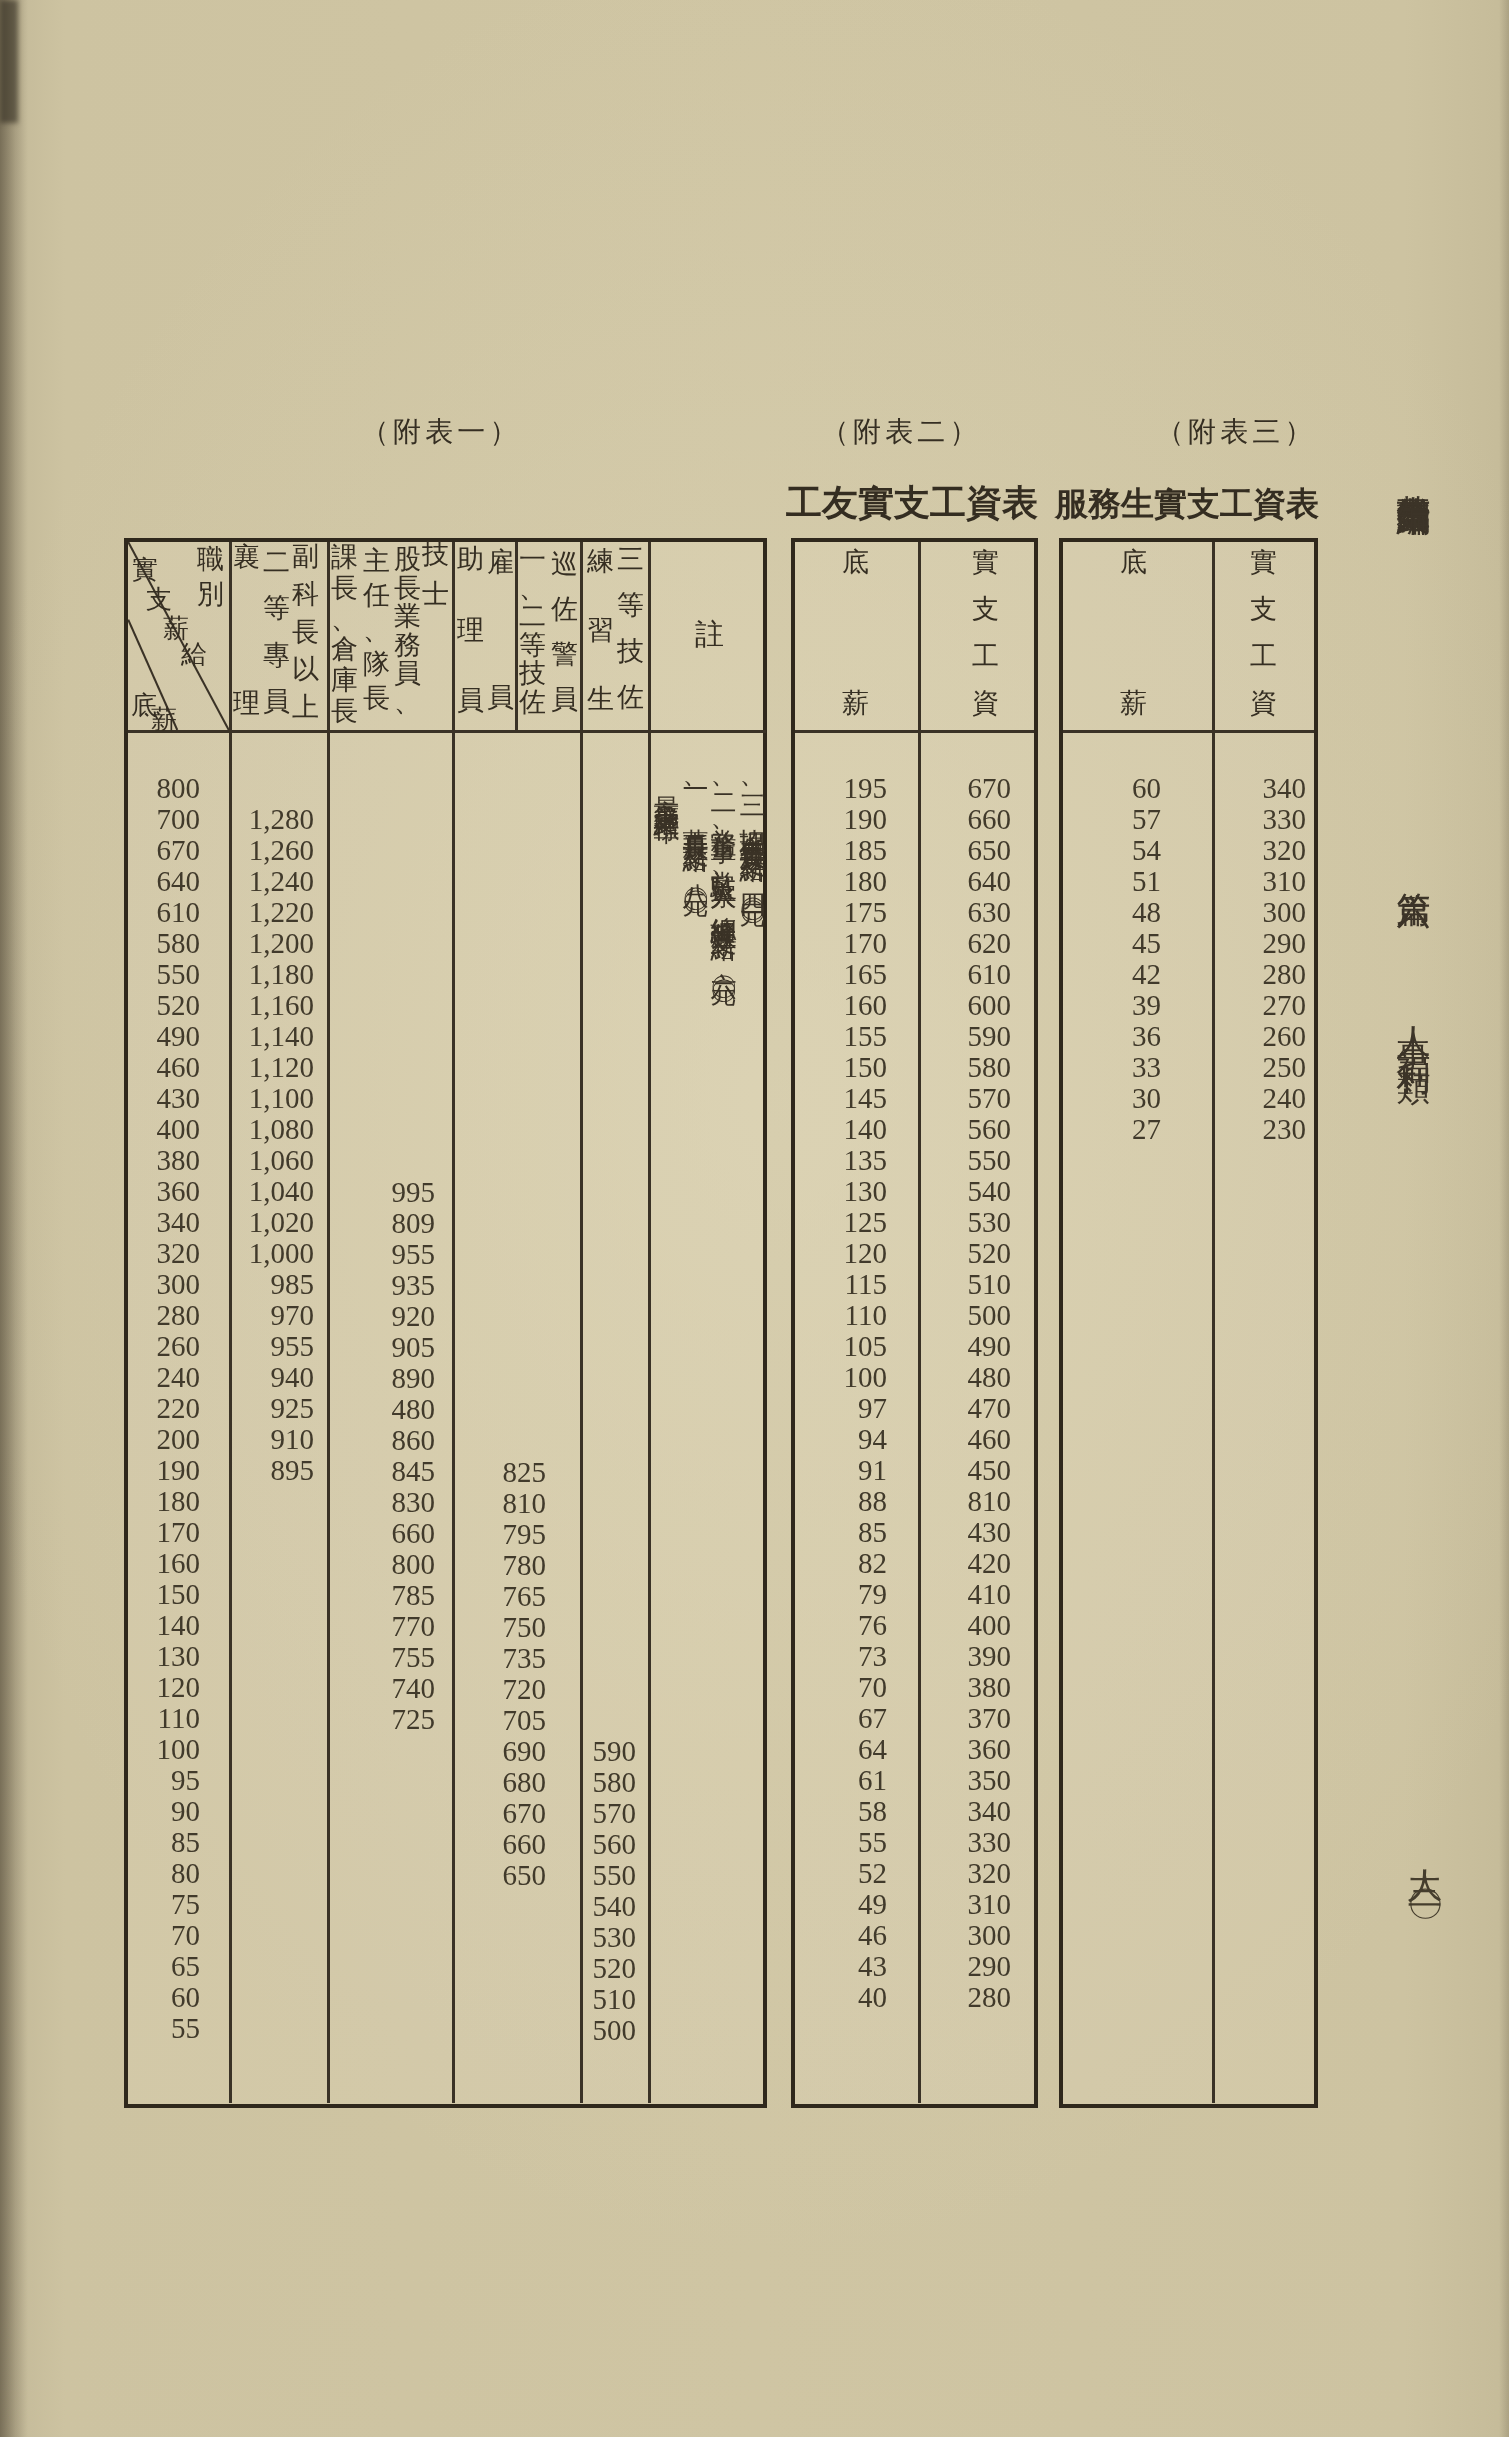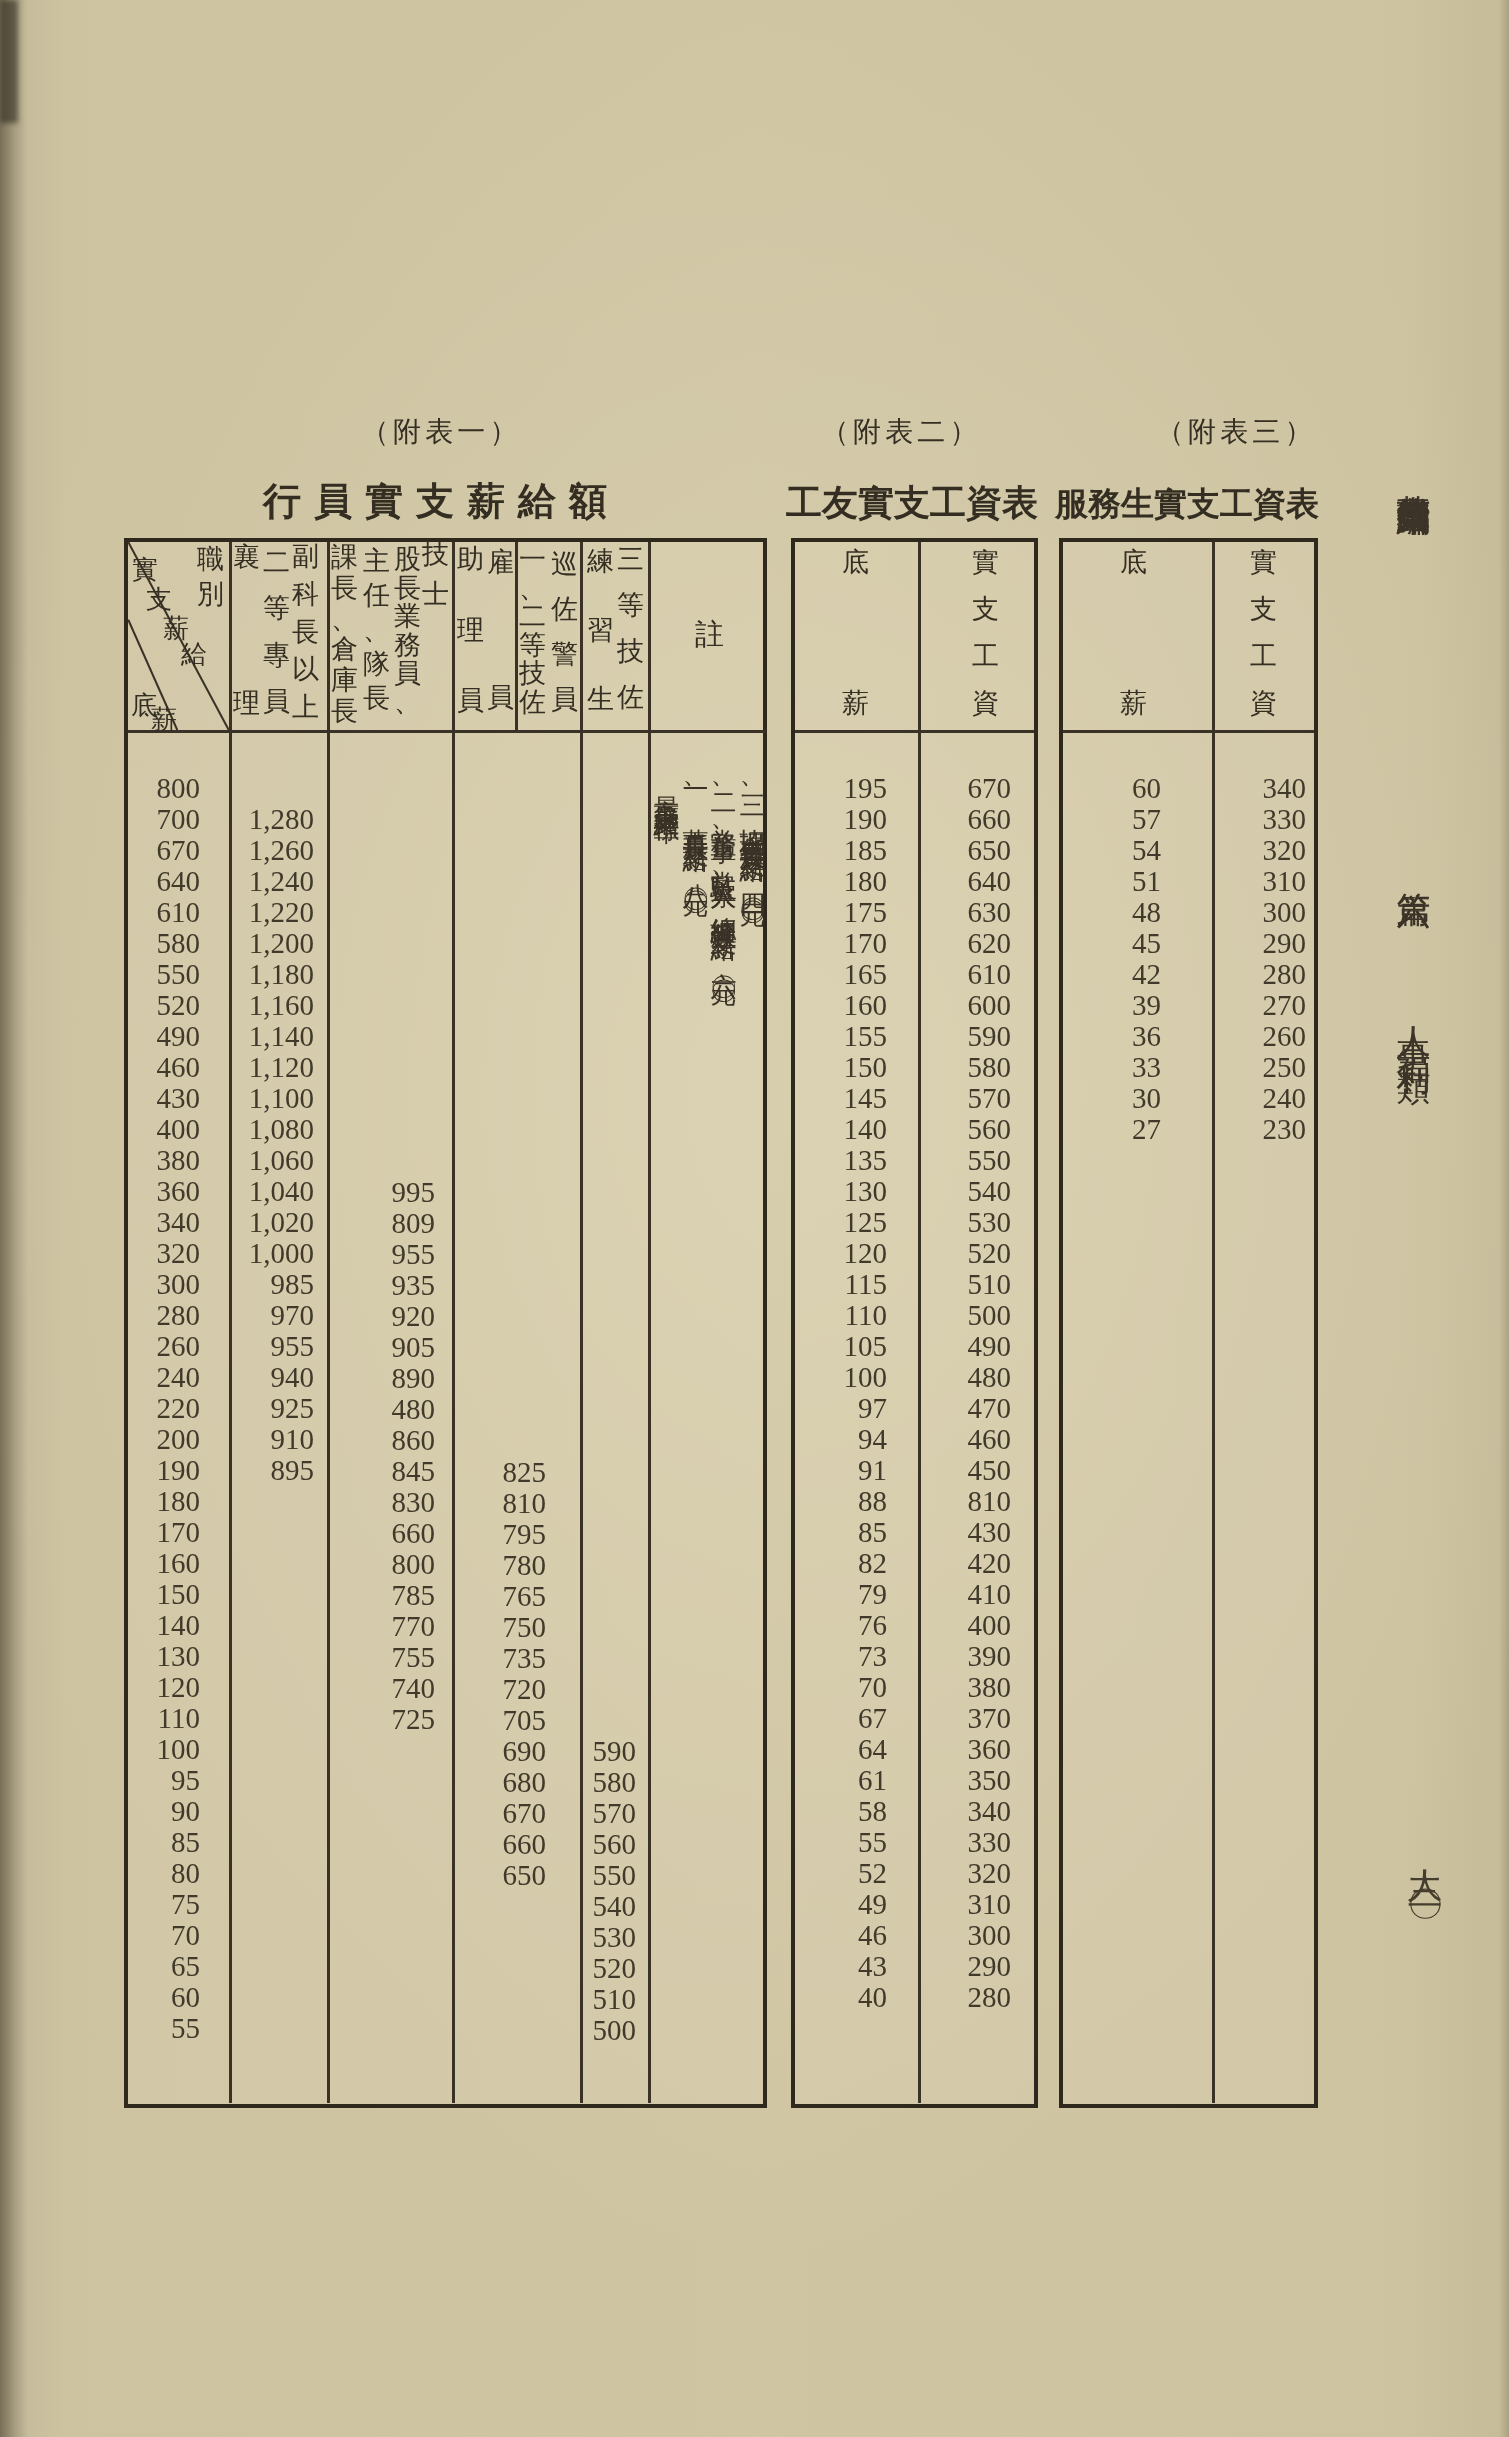--- a/index.html
+++ b/index.html
@@ -61,21 +61,20 @@
 </style>
 </head>
 <body>
 
 <div class="page">
   <div class="gutter-shadow"></div>
   <div class="edge-right"></div>
   <div class="smudge-topleft"></div>
 
   <div class="hcaption" style="left:361px;top:413px;">（附表一）</div>
-  <div class="htitle" style="left:263px;top:476px;font-size:38px;letter-spacing:13px;">行員實支薪給額</div>
 
   <div class="hcaption" style="left:821px;top:413px;">（附表二）</div>
   <div class="htitle" style="left:786px;top:479px;font-size:36px;letter-spacing:0px;">工友實支工資表</div>
 
   <div class="hcaption" style="left:1140px;top:413px;margin-left:16px;">（附表三）</div>
   <div class="htitle" style="left:1055px;top:482px;font-size:33px;letter-spacing:0px;">服務生實支工資表</div>
 
   <div class="vtext" style="left:1390px;top:468px;font-size:34px;letter-spacing:0.8px;">華南商業銀行章則彙編</div>
   <div class="vtext" style="left:1390px;top:865px;font-size:34px;letter-spacing:1.6px;">第六篇</div>
   <div class="vtext" style="left:1390px;top:999px;font-size:34px;letter-spacing:11.4px;">人事福利類</div>

